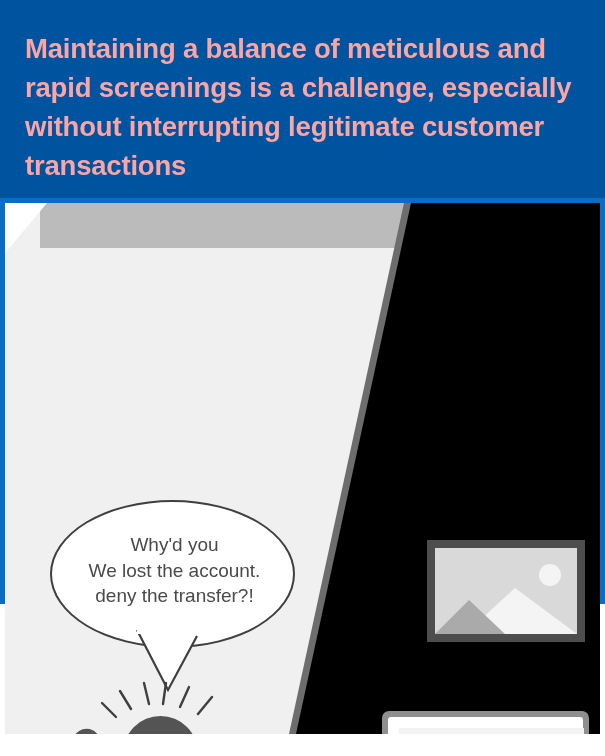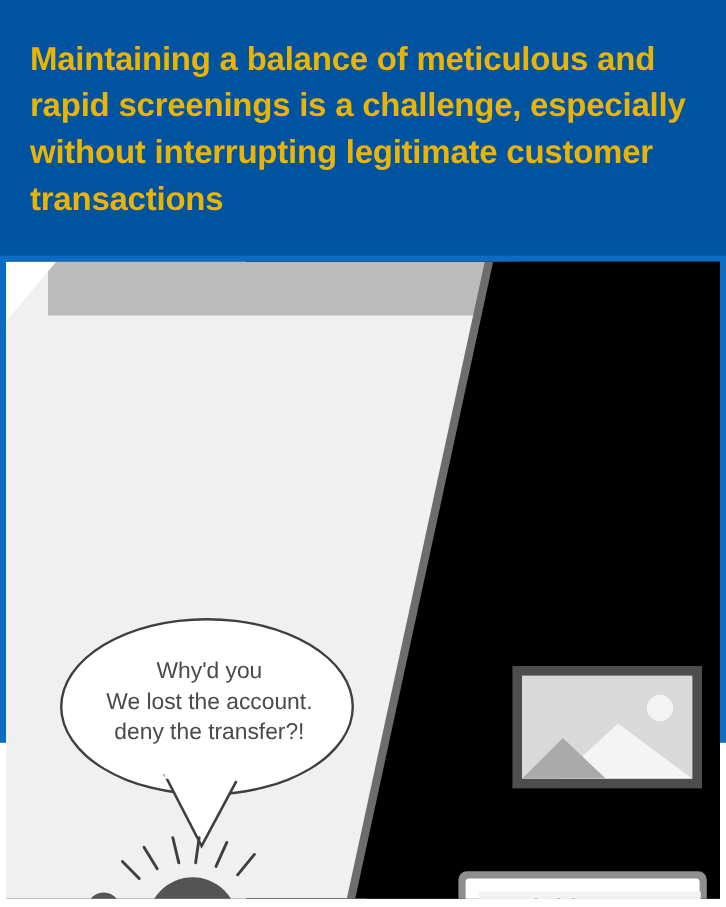--- a/index.html
+++ b/index.html
@@ -1,25 +1,25 @@
 <!DOCTYPE html>
 <html><head>
 <meta charset="utf-8">
 <style>
   html,body{margin:0;padding:0;background:#fff;}
   body{font-family:"Liberation Sans",sans-serif;}
   #page{position:relative;width:605px;height:756px;overflow:hidden;background:#ffffff;}
 
   
   #header{position:absolute;left:0;top:0;width:605px;height:215px;background:#00549f;}
-  #headline{position:absolute;left:25px;top:29px;width:560px;color:#eab308;
+  #headline{position:absolute;left:25px;top:29px;width:560px;color:#fca5a5;
             font-size:27.5px;line-height:39px;font-weight:700;letter-spacing:-0.2px;}
 
   
-  #scene{position:absolute;left:0;top:213px;width:605px;height:406px;background:#0b6cc4;}
+  #scene{position:absolute;left:0;top:198px;width:605px;height:406px;background:#0b6cc4;}
   #sceneinner{position:absolute;left:5px;top:5px;width:595px;height:531px;overflow:hidden;background:#000000;}
 
   
   .wall-left{position:absolute;left:0;top:0;width:200px;height:531px;background:#ffffff;}
   .wall-back{position:absolute;left:0;top:0;width:420px;height:531px;background:#f0f0f0;
              clip-path:polygon(0 0,420px 0,300px 531px,0 531px);}
   .ceiling2{position:absolute;left:0;top:0;width:430px;height:50px;background:#bbbbbb;
             clip-path:polygon(35px 0,430px 0,430px 45px,35px 45px);}
   .wall-top-tri{position:absolute;left:0;top:0;width:60px;height:60px;background:#ffffff;
                 clip-path:polygon(0 0,42px 0,0 50px);}

